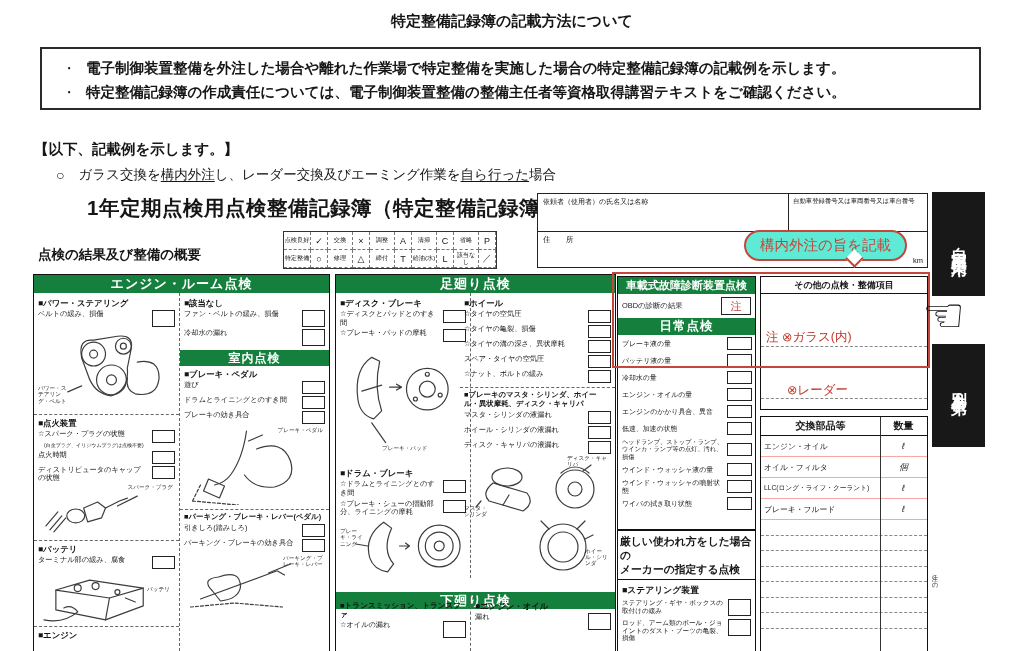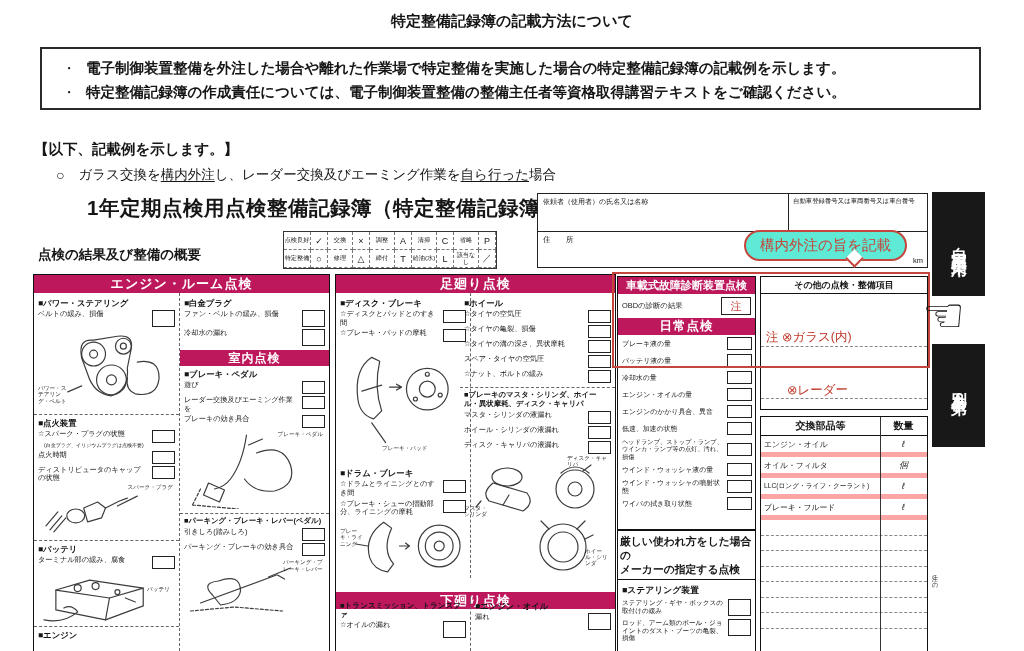--- a/index.html
+++ b/index.html
@@ -11,21 +11,21 @@
   
   #page-title { left:0; right:0; top:12px; text-align:center; font-size:15px; font-weight:bold; }
   #intro-box { left:40px; top:47px; width:941px; height:63px; border:2px solid #2a2a2a; padding:7px 14px 0 10px; }
   .intro-line { display:flex; font-size:14.5px; font-weight:bold; line-height:24px; }
   .intro-line .mk { width:34px; text-align:center; font-size:11px; }
   #example-heading { left:34px; top:140px; font-size:14.5px; font-weight:bold; }
   #example-line { left:56px; top:166px; font-size:13.5px; display:flex; align-items:center; }
   #example-line .mk { font-size:14px; font-weight:bold; margin-right:14px; }
 
   
-  .bar { background:#be185d; color:#fff; font-weight:bold; display:flex; align-items:center; justify-content:center; letter-spacing:1px; }
+  .bar { background:#15803d; color:#fff; font-weight:bold; display:flex; align-items:center; justify-content:center; letter-spacing:1px; }
   .sec { font-size:8.4px; font-weight:bold; line-height:1.2; margin-top:3px; }
   .row { display:flex; align-items:flex-start; margin-top:2px; }
   .row .lbl { flex:1; font-size:7.2px; line-height:1.2; padding-right:2px; }
   .chk { flex:0 0 auto; width:23px; height:13px; border:1px solid #222; background:#fff; margin-left:2px; }
   .chk.tall { height:17px; }
   .dash { border-top:1px dashed #666; margin:4px -4px 1px -4px; }
   .note { font-size:5px; line-height:1.1; margin-left:6px; }
   .fig { position:relative; margin-top:1px; }
   .fig svg { display:block; width:100%; height:100%; }
   .fig path, .fig circle, .fig ellipse { fill:none; stroke:#3c3c3c; stroke-width:1.2; stroke-linecap:round; stroke-linejoin:round; }
@@ -100,21 +100,21 @@
     font-size:9px; font-weight:bold; }
   .o-row { height:16.5px; border-bottom:1px dashed #888; display:flex; align-items:center;margin-top:36px; }
   .red-entry { color:#c0392b; font-size:12.5px; white-space:nowrap; transform:rotate(-0.5deg); }
   .o-row.r0 { padding-left:5px; } .o-row.r1, .o-row.r2 { padding-left:26px; }
 
   #tbl-parts { left:760px; top:416px; width:168px; height:235px; border:1.5px solid #111; border-bottom:none; background:#fff; }
   #parts-div { left:119px; top:0; bottom:0; border-left:1px solid #333; }
   #parts-head { height:19px; border-bottom:1.5px solid #111; display:flex; }
   #parts-head span { display:flex; align-items:center; justify-content:center; font-weight:bold; font-size:10px; }
   #parts-head .h1 { width:119px; } #parts-head .h2 { flex:1; }
-  .p-row { height:21px; border-bottom:5px solid #fca5a5; display:flex; align-items:center; }
+  .p-row { height:21px; border-bottom:1px solid #fca5a5; display:flex; align-items:center; }
   .p-row .nm { width:119px; padding-left:3px; font-size:7.8px; white-space:nowrap; }
   .p-row .nm.sm { font-size:6.7px; }
   .p-row .un { flex:1; text-align:center; font-size:9px; font-style:italic; }
   .p-empty { height:15.5px; border-bottom:1px dashed #888; }
 
   
   .side-bar { left:932px; width:53px; background:#181818; color:#fff; display:flex; align-items:center; justify-content:center;
     writing-mode:vertical-rl; text-orientation:upright; font-size:16px; font-weight:bold; letter-spacing:4px; }
   #side-bar1 { top:192px; height:104px; }
   #side-bar2 { top:344px; height:103px; }
@@ -245,37 +245,37 @@
           <circle cx="80" cy="22" r="2.5"></circle>
           <path d="M6,50 Q26,54 40,42 Q34,34 26,38"></path>
           <path d="M88,28 L98,32"></path>
         </svg>
       <span class="flbl" style="right:0;top:16px;width:28px">バッテリ</span>
     </div>
     <div class="dash"></div>
     <div class="sec">■エンジン</div>
   </div>
   <div class="subcol sc-r">
-    <div class="sec">■白金プラグ</div>
+    <div class="sec">■該当なし</div>
     <div class="row">
       <span class="lbl">ファン・ベルトの緩み、損傷</span>
       <span class="chk tall"></span>
     </div>
     <div class="row">
       <span class="lbl">冷却水の漏れ</span>
       <span class="chk tall"></span>
     </div>
     <div class="bar inbar">室内点検</div>
     <div class="sec">■ブレーキ・ペダル</div>
     <div class="row">
       <span class="lbl">遊び</span>
       <span class="chk"></span>
     </div>
     <div class="row">
-      <span class="lbl">レーダー交換及びエーミング作業を</span>
+      <span class="lbl">ドラムとライニングとのすき間</span>
       <span class="chk"></span>
     </div>
     <div class="row">
       <span class="lbl">ブレーキの効き具合</span>
       <span class="chk"></span>
     </div>
     <div class="fig" style="height:80px">
       <svg viewBox="0 0 140 80">
           <path d="M62,6 Q58,34 46,50 Q40,58 30,60"></path>
           <path d="M24,54 l16,7 l-5,12 l-16,-7 z"></path>

